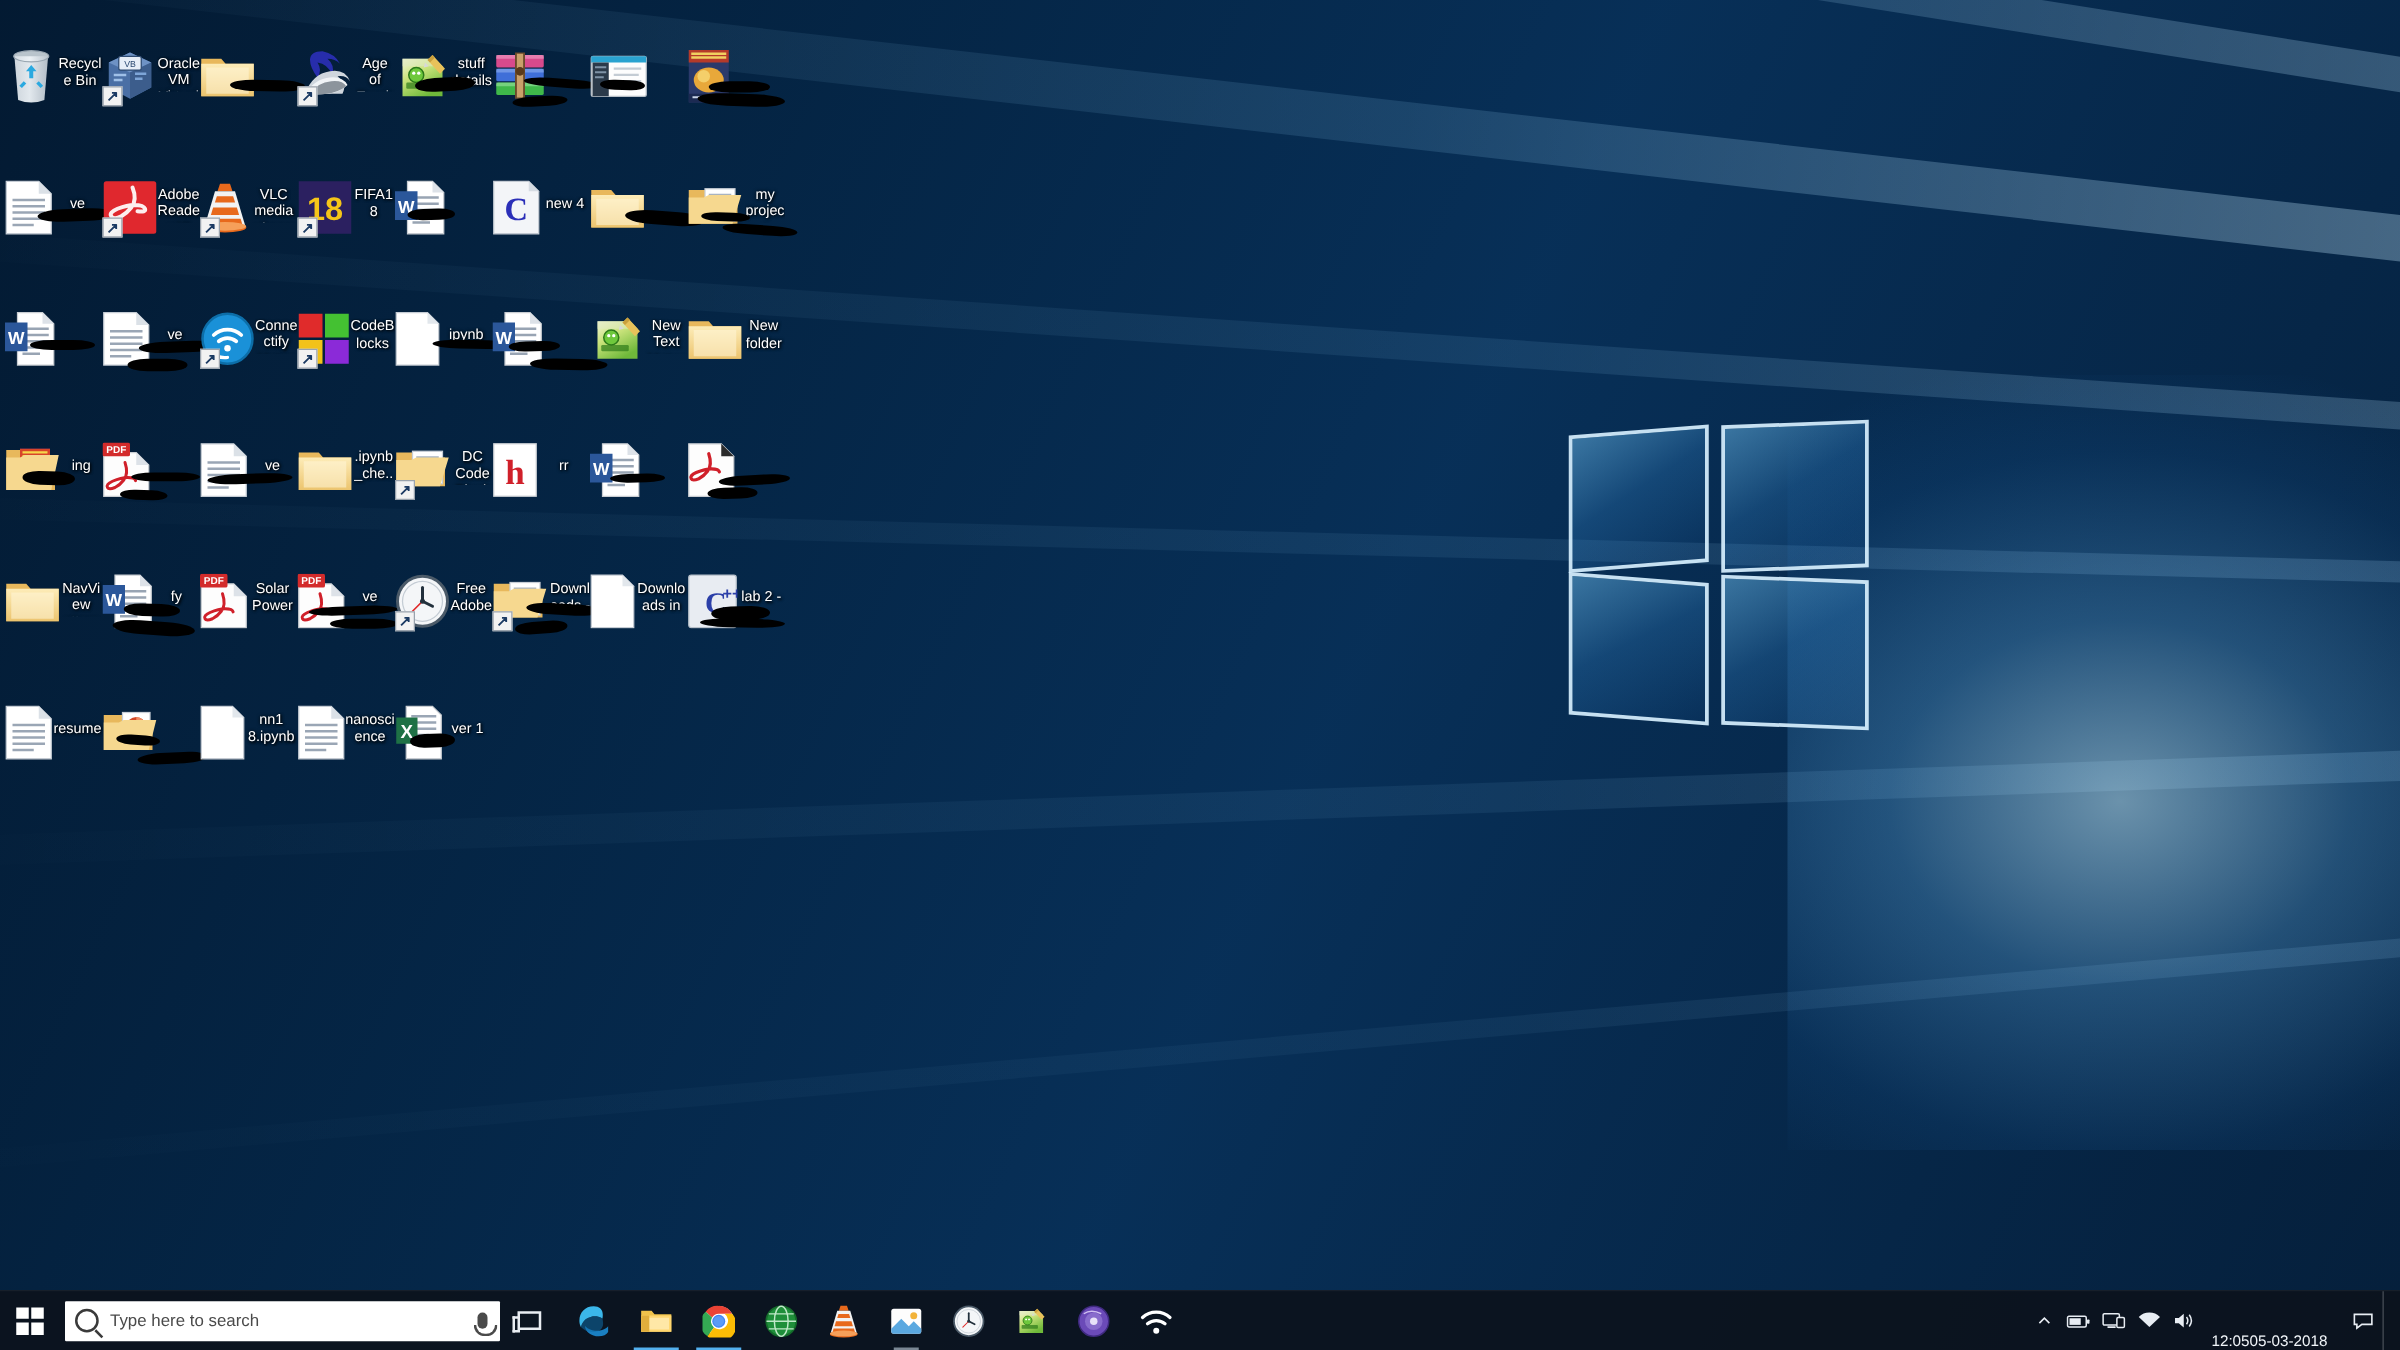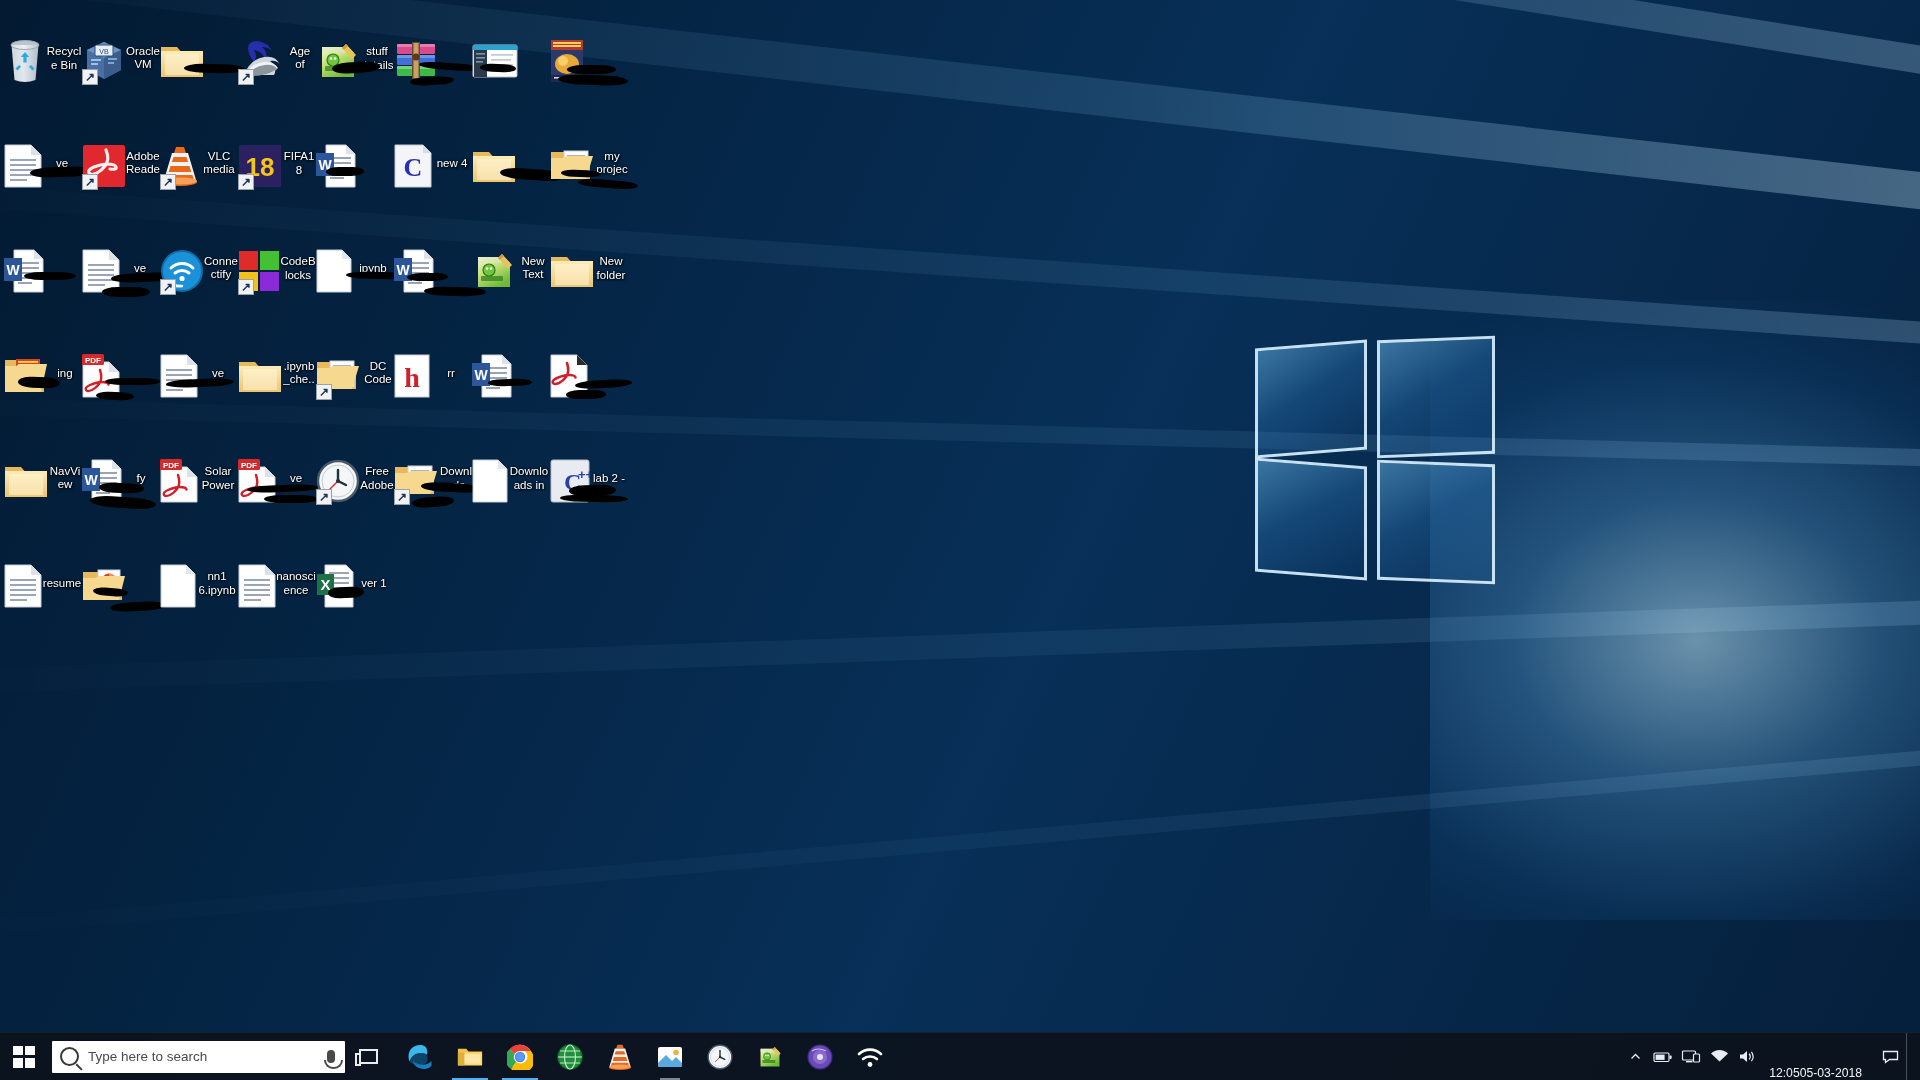--- a/index.html
+++ b/index.html
@@ -88,21 +88,21 @@
     position:absolute; left:0; bottom:0; width:1920px; height:48px;
     background:rgba(12,18,28,.92);
     display:flex; align-items:center;
     border-top:1px solid rgba(255,255,255,.05);
   }
   #start-button{ width:48px;height:48px; display:flex;align-items:center;justify-content:center; }
   .winflag{ width:22px;height:22px; display:grid; grid-template-columns:1fr 1fr; grid-template-rows:1fr 1fr; gap:2.5px; }
   .winflag i{ background:#ffffff; display:block; }
 
   #search-box{
-    width:293px; height:32px; margin-left:4px;
+    width:348px; height:32px; margin-left:4px;
     background:#ffffff; display:flex; align-items:center;
     padding:0 6px 0 8px; border-radius:1px;
   }
   #search-box .mag{ width:19px;height:19px;border-radius:50%;border:2.2px solid #3a3a3a; position:relative; flex:0 0 auto;}
   #search-box .mag::after{ content:""; position:absolute; right:-6px; bottom:-4px; width:8px;height:2.2px;background:#3a3a3a; transform:rotate(45deg); }
   #search-input{
     flex:1; border:0; outline:0; margin-left:9px;
     font-family:"Liberation Sans",sans-serif; font-size:13.5px; color:#3b3b3b; background:transparent;
   }
   #search-input::placeholder{ color:#4a4a4a; }
@@ -788,21 +788,21 @@
       <span class="redact" style="width: 35px; height: 8px; left: 11px; top: 59px; transform: rotate(4deg);"></span>
       <span class="redact" style="width: 56px; height: 9px; left: 28px; top: 73px; transform: rotate(-3deg);"></span>
     </div>
     <div class="dicon">
       <div class="glyph">
         <svg width="36" height="44" viewBox="0 0 36 44">
         <path d="M1 1 h25 l9 9 v33 h-34 z" fill="#ffffff" stroke="#c5ccd4"></path>
         <path d="M26 1 l9 9 h-9 z" fill="#e2e7ec"></path>
       </svg>
       </div>
-      <div class="label">nn1 6.ipynb</div>
+      <div class="label">nn1 8.ipynb</div>
     </div>
     <div class="dicon">
       <div class="glyph">
         <svg width="38" height="44" viewBox="0 0 38 44">
         <path d="M1 1 h26 l10 10 v32 h-36 z" fill="#ffffff" stroke="#c5ccd4"></path>
         <path d="M27 1 l10 10 h-10 z" fill="#dbe1e7"></path>
         <rect x="6" y="15" width="26" height="2" fill="#9aa6b5"></rect>
         <rect x="6" y="20" width="26" height="2" fill="#9aa6b5"></rect>
         <rect x="6" y="25" width="26" height="2" fill="#9aa6b5"></rect>
         <rect x="6" y="30" width="26" height="2" fill="#9aa6b5"></rect>

